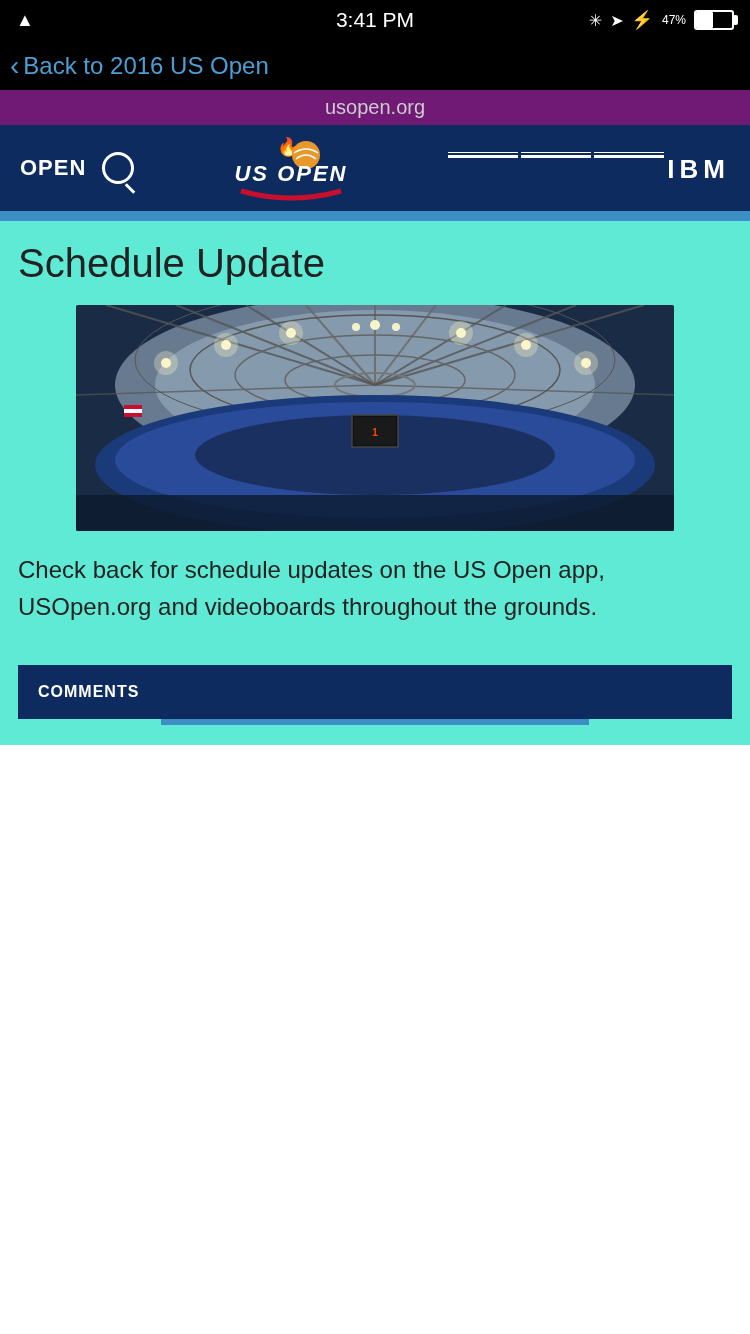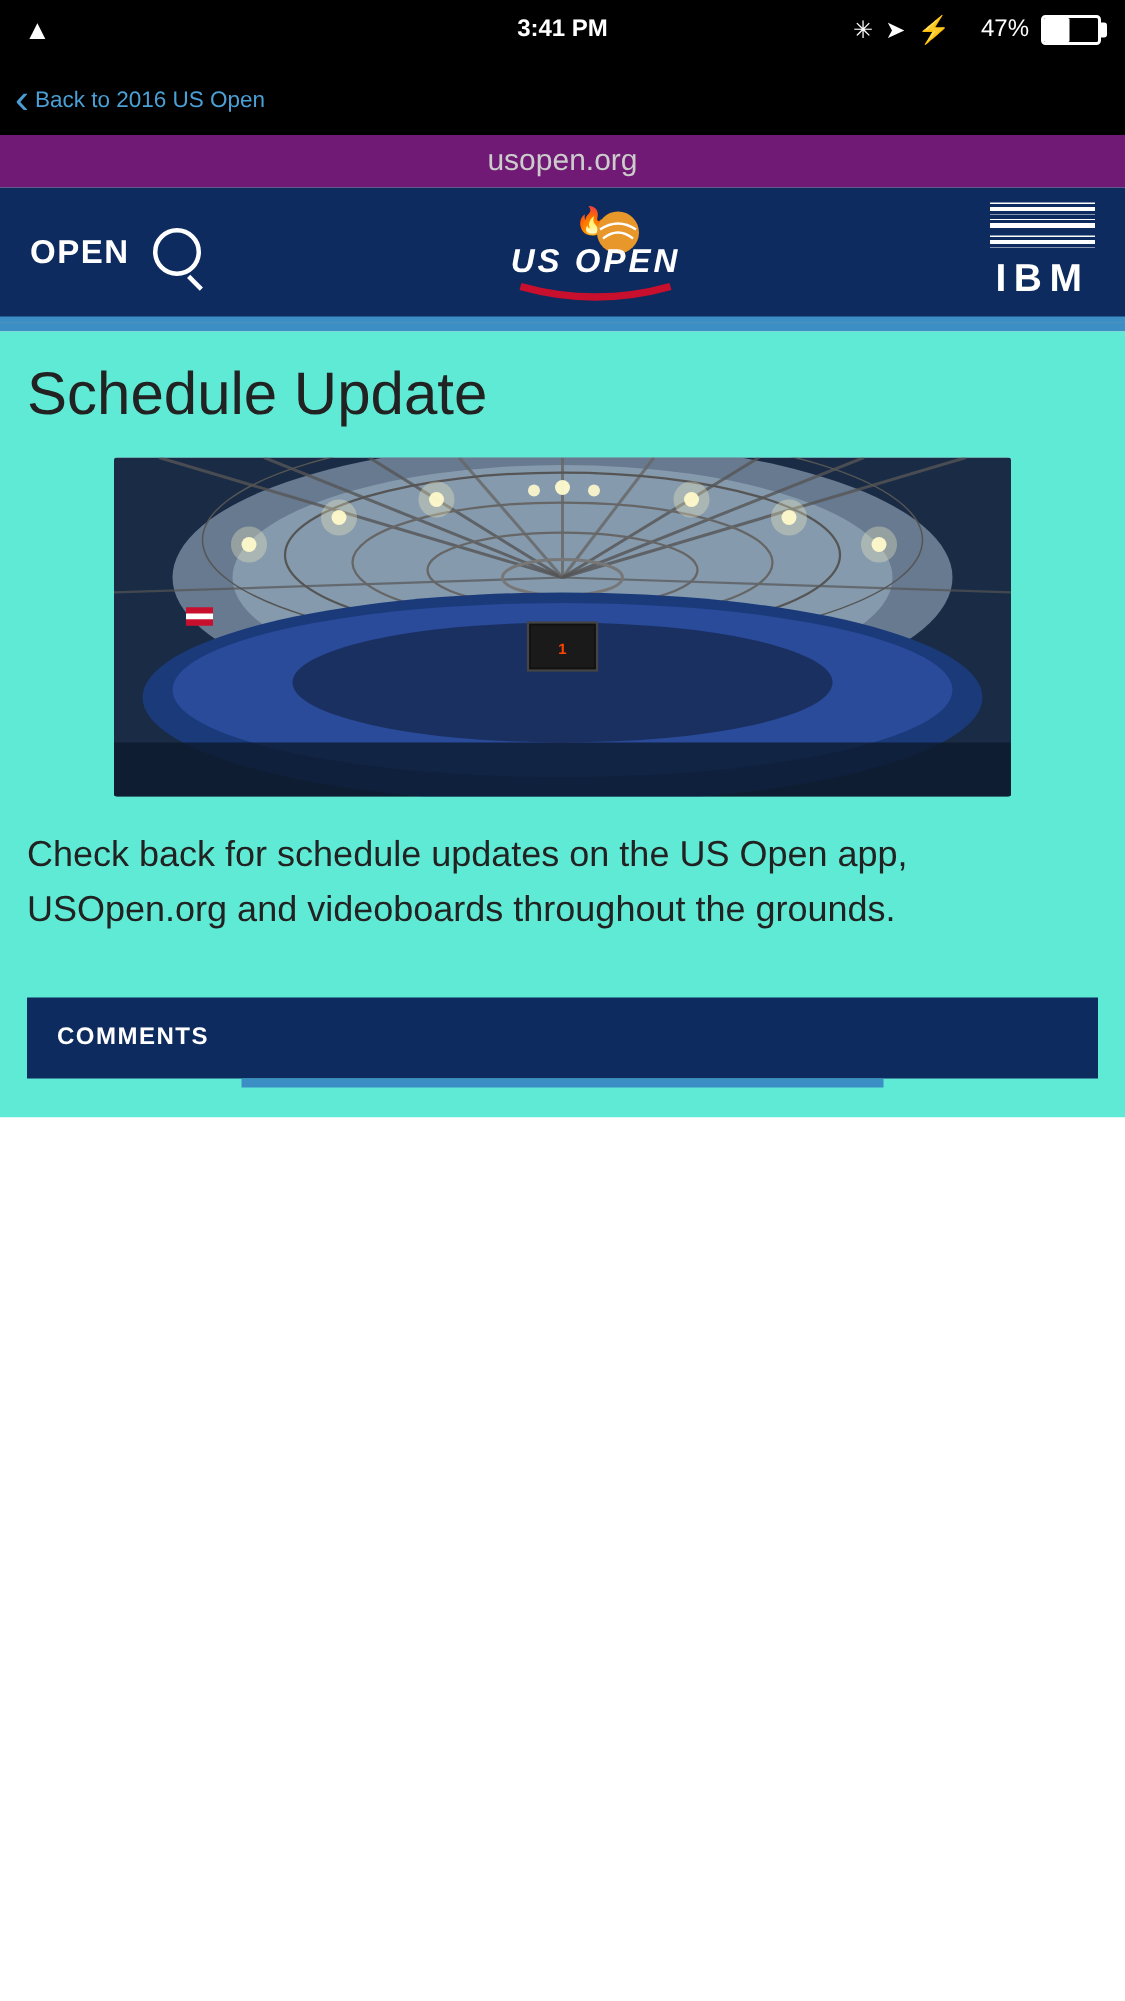--- a/index.html
+++ b/index.html
@@ -24,22 +24,22 @@
       font-size: 22px;
       font-weight: 500;
     }
     .status-left {
       display: flex;
       align-items: center;
       gap: 6px;
       font-size: 22px;
     }
     .status-time {
-      font-size: 16px;
-      font-weight: 700;
+      font-size: 21px;
+      font-weight: 400;
       position: absolute;
       left: 50%;
       transform: translateX(-50%);
     }
     .status-right {
       display: flex;
       align-items: center;
       gap: 8px;
       font-size: 20px;
     }
@@ -76,21 +76,21 @@
       display: flex;
       align-items: center;
     }
     .back-chevron {
       color: #4a9fd5;
       font-size: 28px;
       margin-right: 4px;
     }
     .back-text {
       color: #4a9fd5;
-      font-size: 15px;
+      font-size: 24px;
     }
 
     
     .url-bar {
       background: #701a75;
       text-align: center;
       padding: 6px;
       color: #ccc;
       font-size: 20px;
     }
@@ -207,21 +207,21 @@
 <div class="status-bar">
   <div class="status-left">
 
     <span style="font-size:18px;">▲</span>
   </div>
   <span class="status-time">3:41 PM</span>
   <div class="status-right">
     <span style="font-size:16px;">✳</span>
     <span style="font-size:16px;">➤</span>
     <span style="font-size:18px;">⚡</span>
-    <span style="font-size:16px;margin-left:12px;">47%</span>
+    <span style="font-size:12px;">47%</span>
     <div class="battery-icon">
       <div class="battery-fill"></div>
     </div>
   </div>
 </div>
 
 <div class="back-bar">
   <span class="back-chevron">‹</span>
   <span class="back-text">Back to 2016 US Open</span>
 </div>
@@ -245,21 +245,21 @@
       <circle cx="95" cy="22" r="14" fill="#e8972a"></circle>
       <path d="M83 20 Q95 12 107 20" stroke="#fff" stroke-width="1.5" fill="none"></path>
       <path d="M85 26 Q95 18 105 26" stroke="#fff" stroke-width="1.5" fill="none"></path>
 
       <text x="80" y="48" font-size="22" font-weight="900" text-anchor="middle" fill="#fff" font-style="italic" letter-spacing="2">US OPEN</text>
 
       <path d="M30 58 Q80 72 130 58" stroke="#c8102e" stroke-width="5" fill="none"></path>
     </svg>
   </div>
 
-  <div style="display:flex;flex-direction:column;gap:3px;">
+  <div style="display:flex;flex-direction:row;gap:3px;">
     <div style="width:70px;height:8px;background:repeating-linear-gradient(0deg,transparent,transparent 2px,#fff 2px,#fff 5px);"></div>
     <div style="width:70px;height:8px;background:repeating-linear-gradient(0deg,transparent,transparent 2px,#fff 2px,#fff 5px);"></div>
     <div style="width:70px;height:8px;background:repeating-linear-gradient(0deg,transparent,transparent 2px,#fff 2px,#fff 5px);"></div>
     <span style="color:#fff;font-size:26px;font-weight:900;letter-spacing:5px;font-family:'Arial Black',Arial,sans-serif;text-align:center;margin-top:2px;display:block;">IBM</span>
   </div>
 </div>
 
 <div class="nav-accent"></div>
 
 <div class="main-content">

